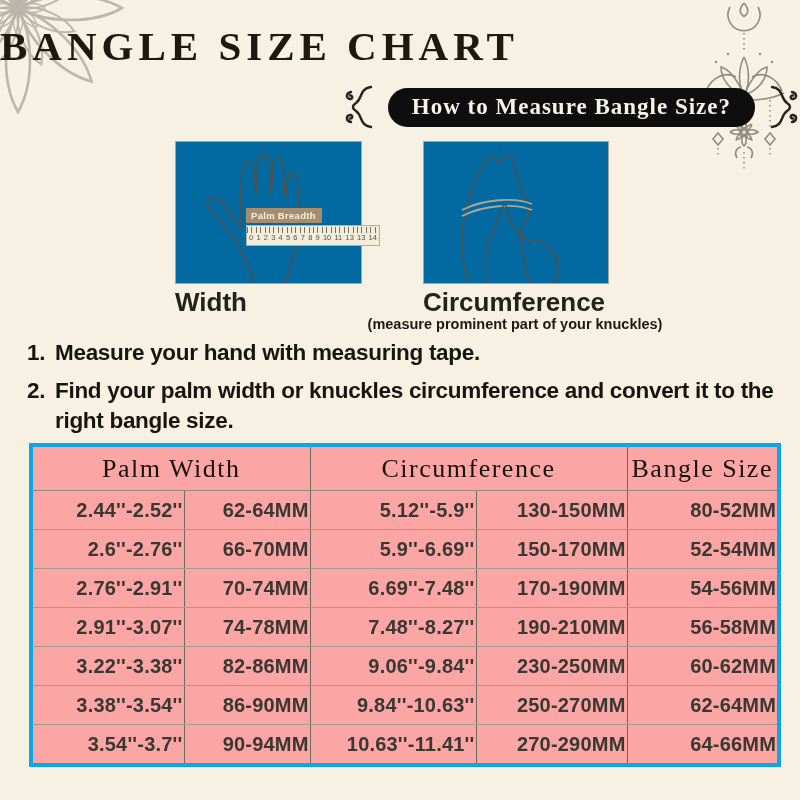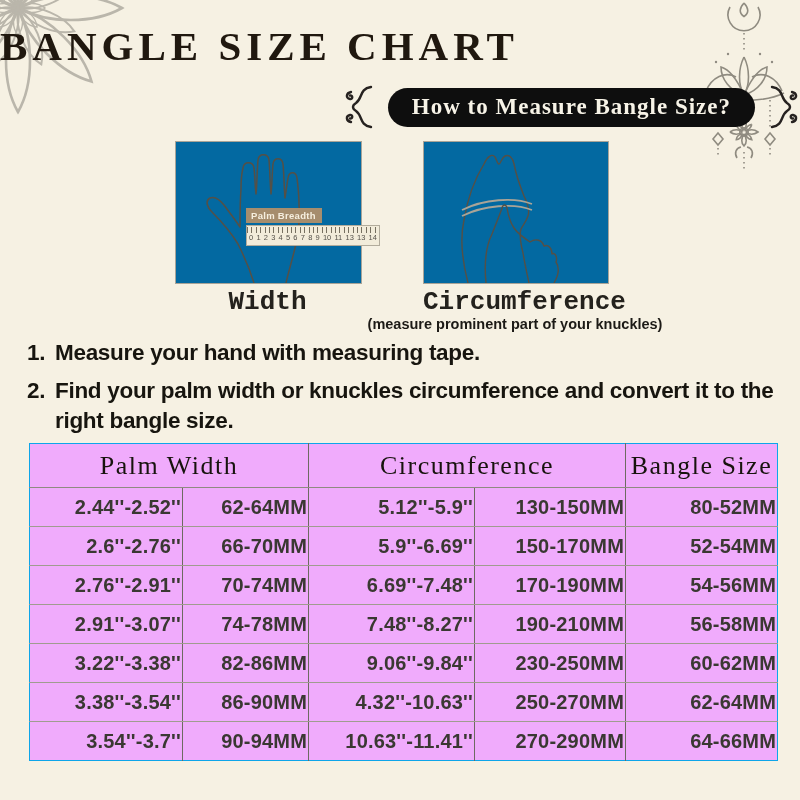--- a/index.html
+++ b/index.html
@@ -25,36 +25,36 @@
   .box-circ{left:423px;top:141px;width:184px;height:141px;}
   .diag-box svg{position:absolute;left:0;top:0;}
   .palm-label{position:absolute;left:70px;top:66px;background:#a68d6d;color:#f6efdf;
     font-size:9.5px;font-weight:bold;padding:2px 6px 2px 5px;letter-spacing:.3px;white-space:nowrap;}
   .ruler{position:absolute;left:70px;top:83px;width:134px;height:21px;
     background:#f2ecda;border:1px solid #b2ac9c;box-sizing:border-box;}
   .ruler-ticks{height:6px;margin-top:1px;
     background:repeating-linear-gradient(90deg,#767060 0 1px,transparent 1px 4.4px);}
   .ruler-nums{display:flex;justify-content:space-between;padding:0 2px;
     font-size:7.5px;color:#55514a;line-height:10px;}
-  .caption{position:absolute;text-align:center;color:#24221d;font-weight:bold;font-family:Liberation Mono, monospace;}
+  .caption{position:absolute;color:#24221d;font-weight:bold;}
   .cap-width{left:175px;top:287px;width:185px;font-size:26px;}
   .cap-circ{left:423px;top:287px;width:184px;font-size:26px;}
   .cap-note{position:absolute;left:355px;top:316px;width:320px;text-align:center;
     font-size:14.5px;font-weight:bold;color:#1c1a16;}
 
   
   .instructions{position:absolute;left:27px;top:338px;width:756px;margin:0;padding:0;
     list-style:none;font-size:22.5px;color:#17150f;font-weight:bold;letter-spacing:-.3px;}
   .instr{display:flex;margin-bottom:9px;line-height:1.3;}
   .instr-num{flex:none;width:28px;}
   .instr-text{flex:1;white-space:pre-line;}
 
   
   .size-table{position:absolute;left:29px;top:443px;width:748px;border-collapse:collapse;
-    table-layout:fixed;background:#f0abfc;border:1px solid #0ea5e9;}
+    table-layout:fixed;background:#fca5a5;border:4px solid #0ea5e9;}
   .size-table th{height:41px;font-family:"Liberation Serif",serif;font-weight:normal;
     font-size:26px;letter-spacing:1.5px;color:#17130d;text-align:center;
     border-left:1px solid #6e6a61;border-bottom:1px solid #8f8b80;}
   .size-table td{height:36px;font-size:20px;color:#3a3832;text-align:right;
     letter-spacing:.2px;font-weight:bold;
     border-left:1px solid #6e6a61;border-bottom:1px solid #a09c8f;}
   .size-table th:first-child,.size-table td:first-child{border-left:none;}
   .size-table tbody tr:last-child td{border-bottom:none;}
 </style>
 </head>
@@ -264,21 +264,21 @@
         <tr>
           <td>3.22''-3.38''</td>
           <td>82-86MM</td>
           <td>9.06''-9.84''</td>
           <td>230-250MM</td>
           <td>60-62MM</td>
         </tr>
         <tr>
           <td>3.38''-3.54''</td>
           <td>86-90MM</td>
-          <td>4.32''-10.63''</td>
+          <td>9.84''-10.63''</td>
           <td>250-270MM</td>
           <td>62-64MM</td>
         </tr>
         <tr>
           <td>3.54''-3.7''</td>
           <td>90-94MM</td>
           <td>10.63''-11.41''</td>
           <td>270-290MM</td>
           <td>64-66MM</td>
         </tr>

